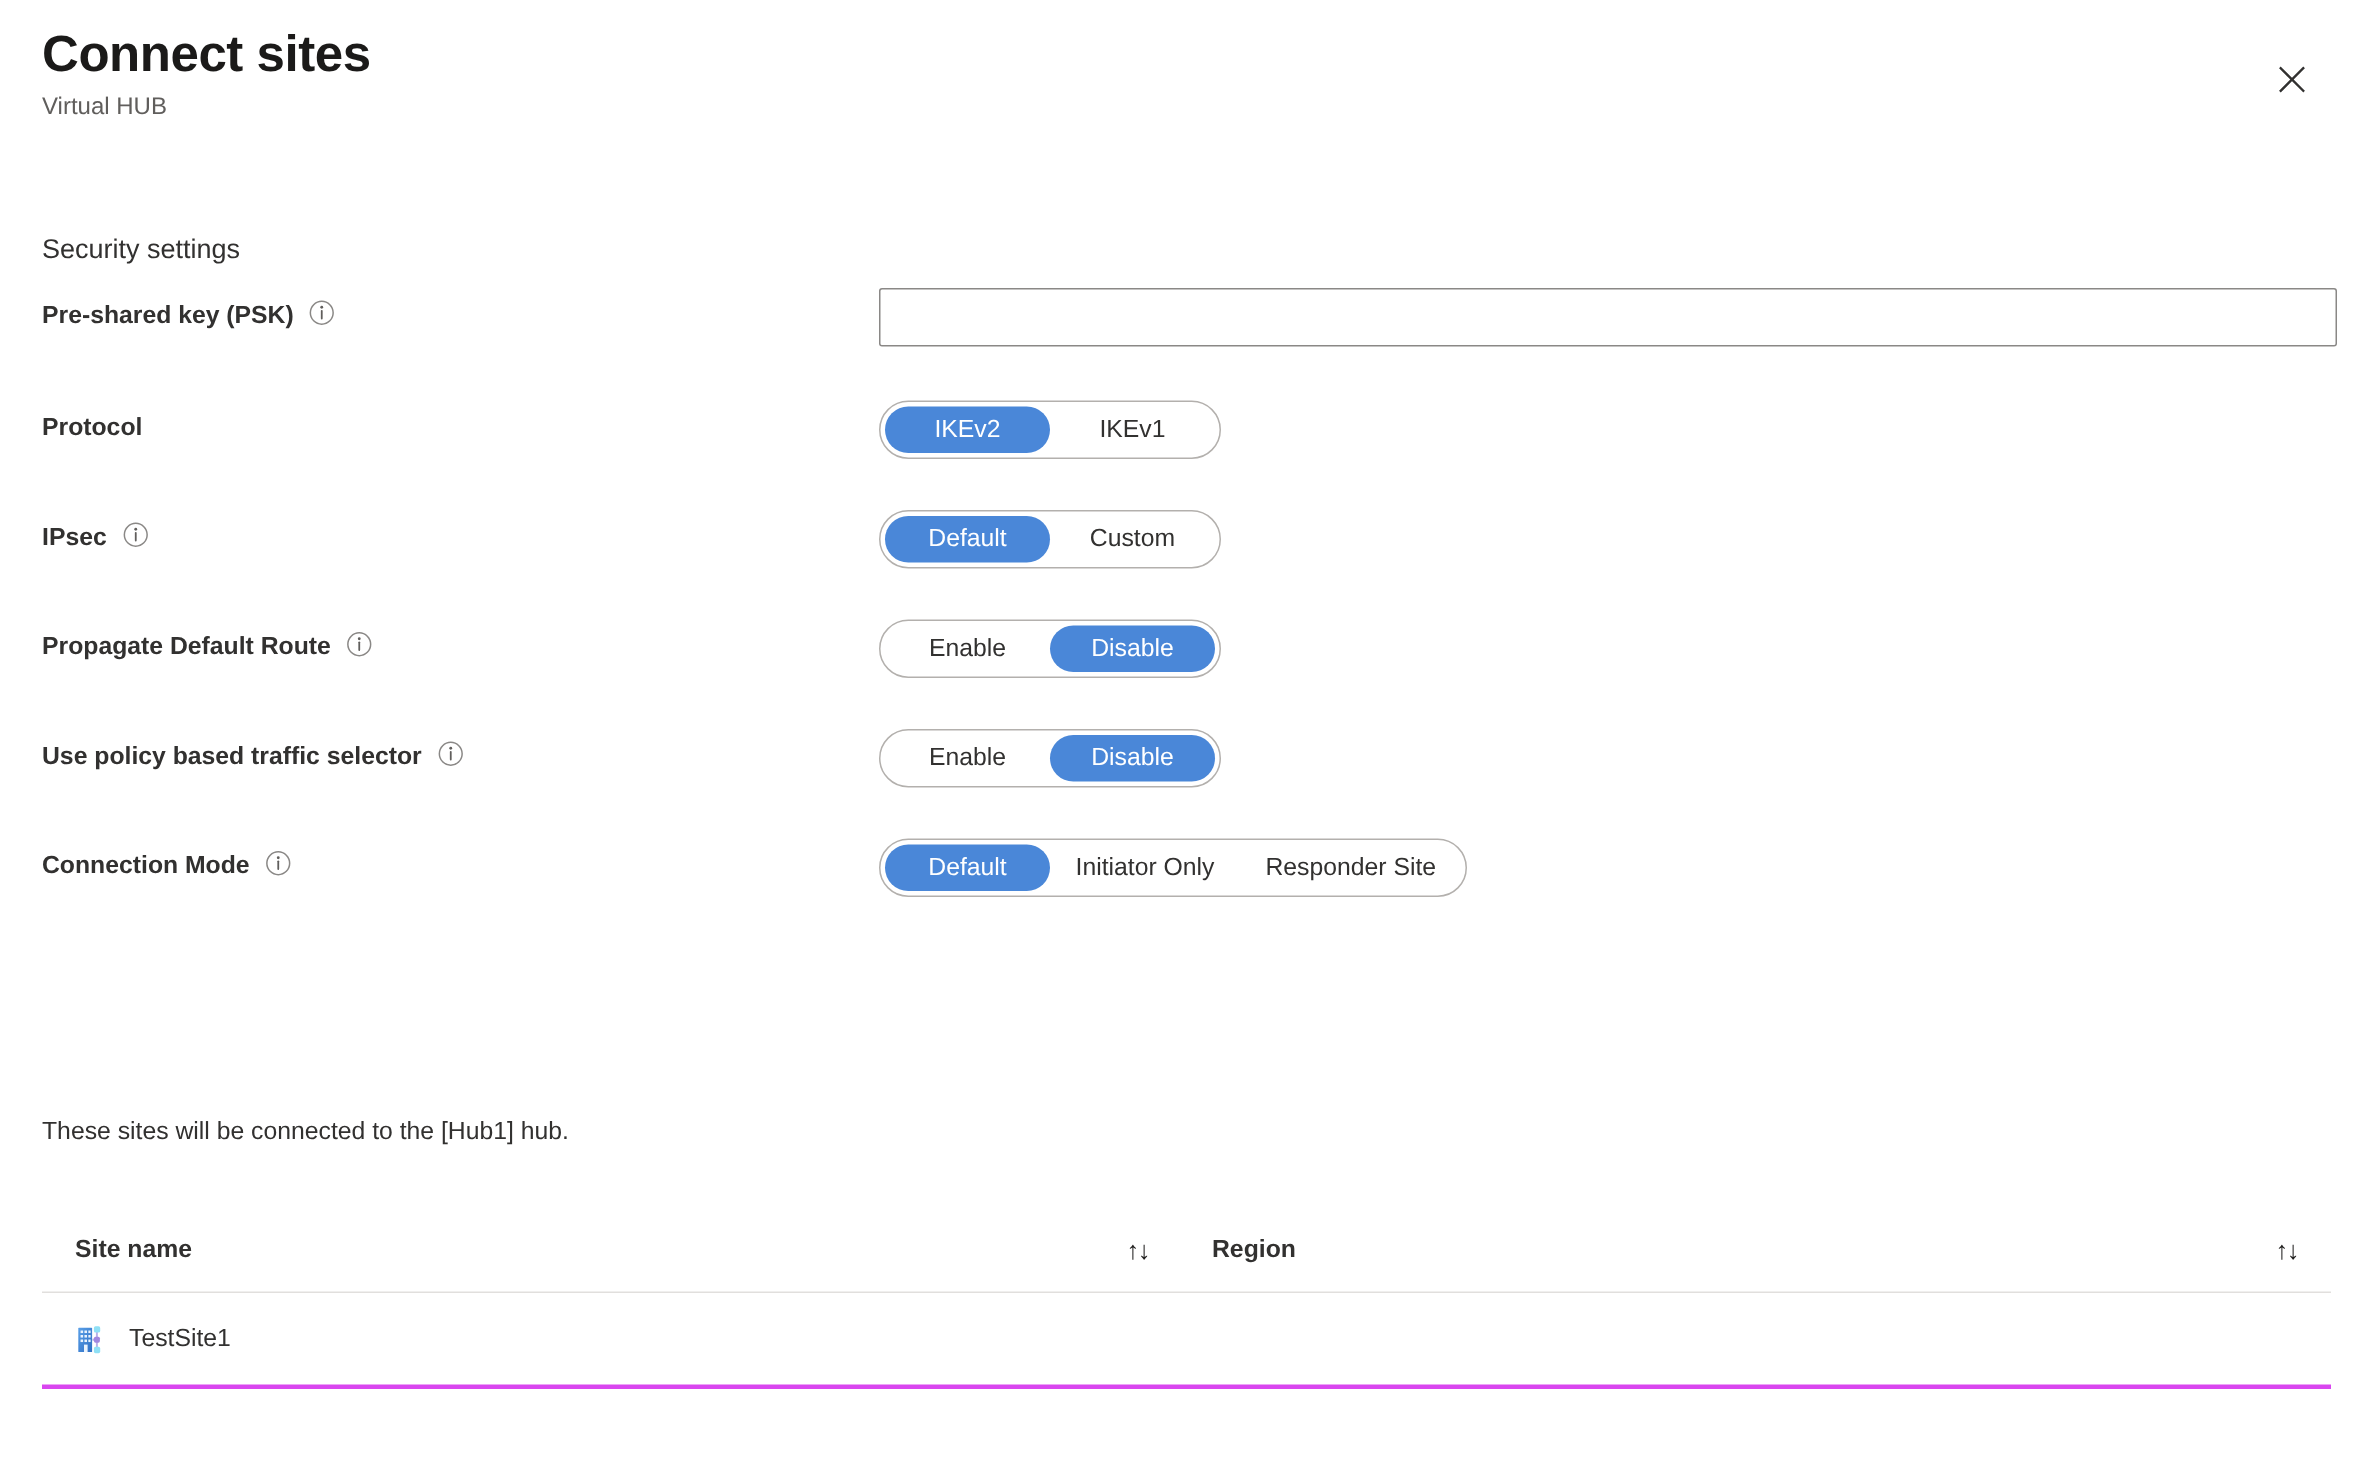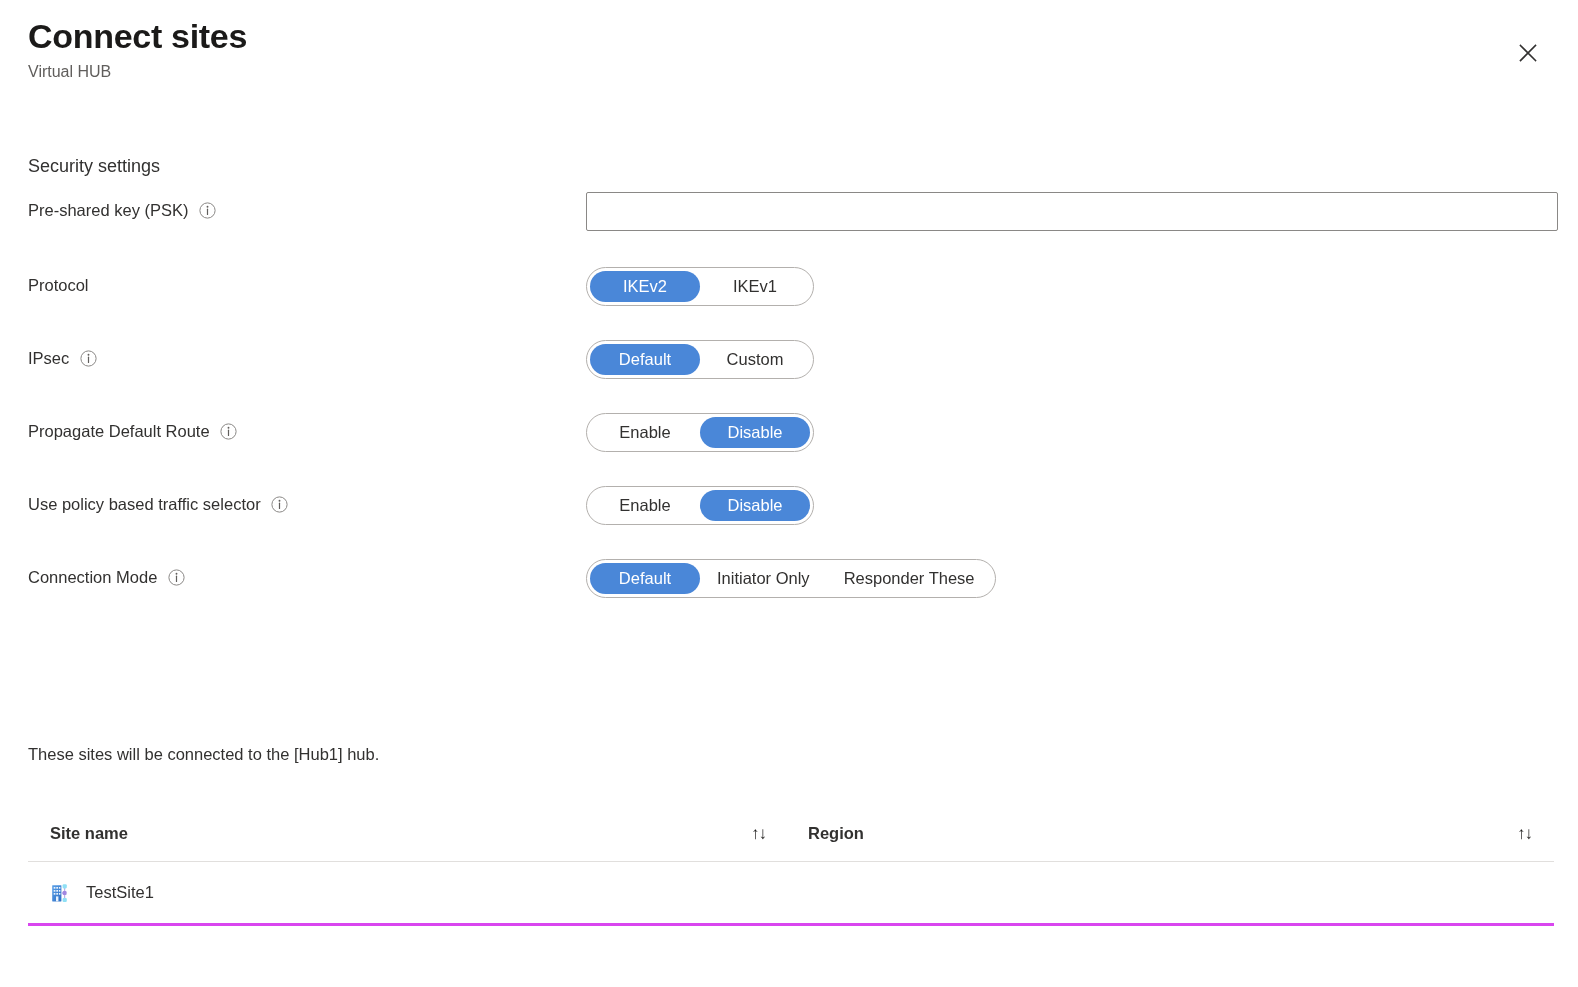--- a/index.html
+++ b/index.html
@@ -77,23 +77,23 @@
     align-items: flex-start;
     min-height: 50px;
     margin-bottom: 23px;
   }
   .form-row.psk-row { margin-bottom: 25px; }
 
   .form-label {
     width: 558px;
     flex: 0 0 558px;
     display: flex;
-    align-items: center;
+    align-items: flex-start;
     font-size: 16.5px;
-    font-weight: 400;
+    font-weight: 700;
     color: #323130;
     line-height: 22px;
     padding-top: 7px;
   }
   .form-label .txt { white-space: nowrap; }
 
   .info-icon {
     display: inline-flex;
     align-items: center;
     justify-content: center;
@@ -346,21 +346,21 @@
             <circle cx="8.5" cy="8.5" r="7.6" stroke="#8a8886" stroke-width="1"></circle>
             <circle cx="8.5" cy="4.8" r="0.95" fill="#605e5c"></circle>
             <path d="M8.5 7.2 V12.4" stroke="#605e5c" stroke-width="1.2" stroke-linecap="round"></path>
           </svg>
         </span>
       </div>
       <div class="form-control">
         <div class="pill-toggle w-connmode">
           <button class="pill-option selected">Default</button>
           <button class="pill-option">Initiator Only</button>
-          <button class="pill-option">Responder These</button>
+          <button class="pill-option">Responder Site</button>
         </div>
       </div>
     </div>
 
   </div>
 
   <div class="note">These sites will be connected to the [Hub1] hub.</div>
 
   <div class="sites-table">
 

